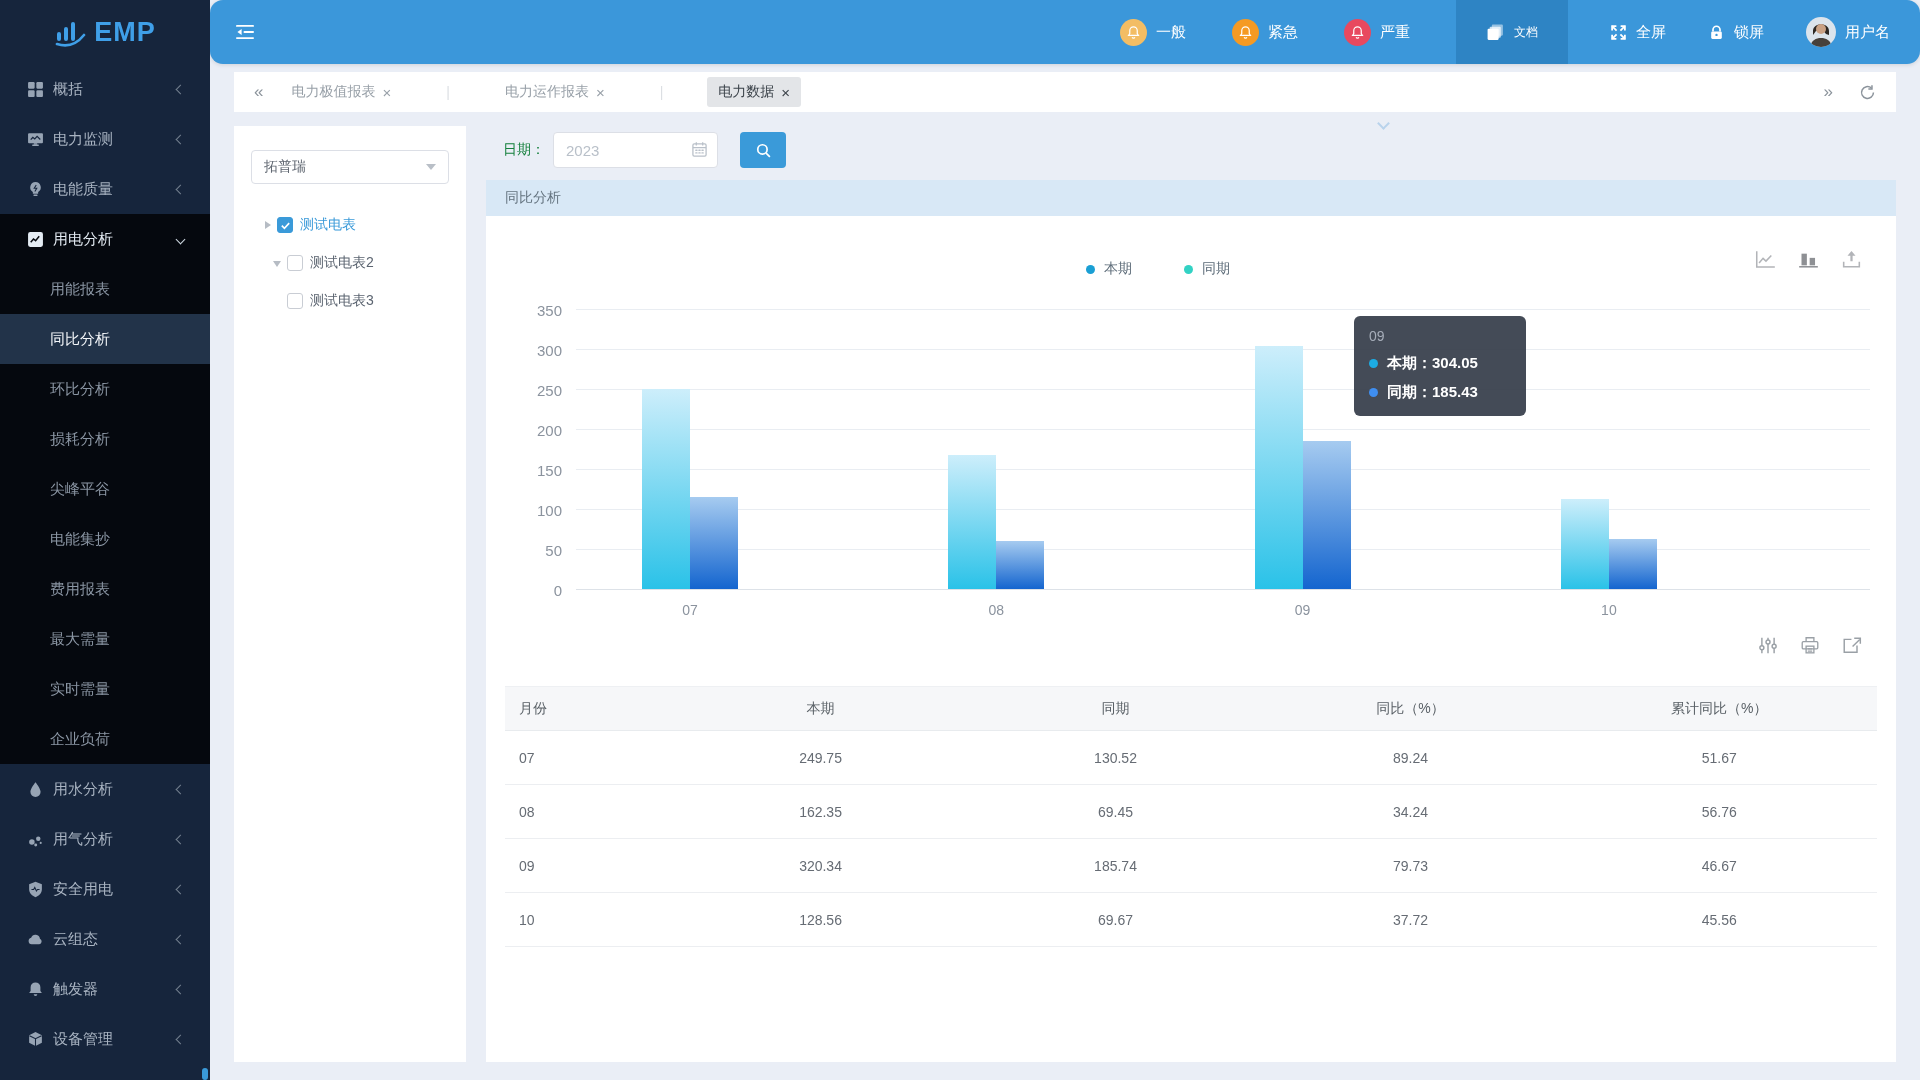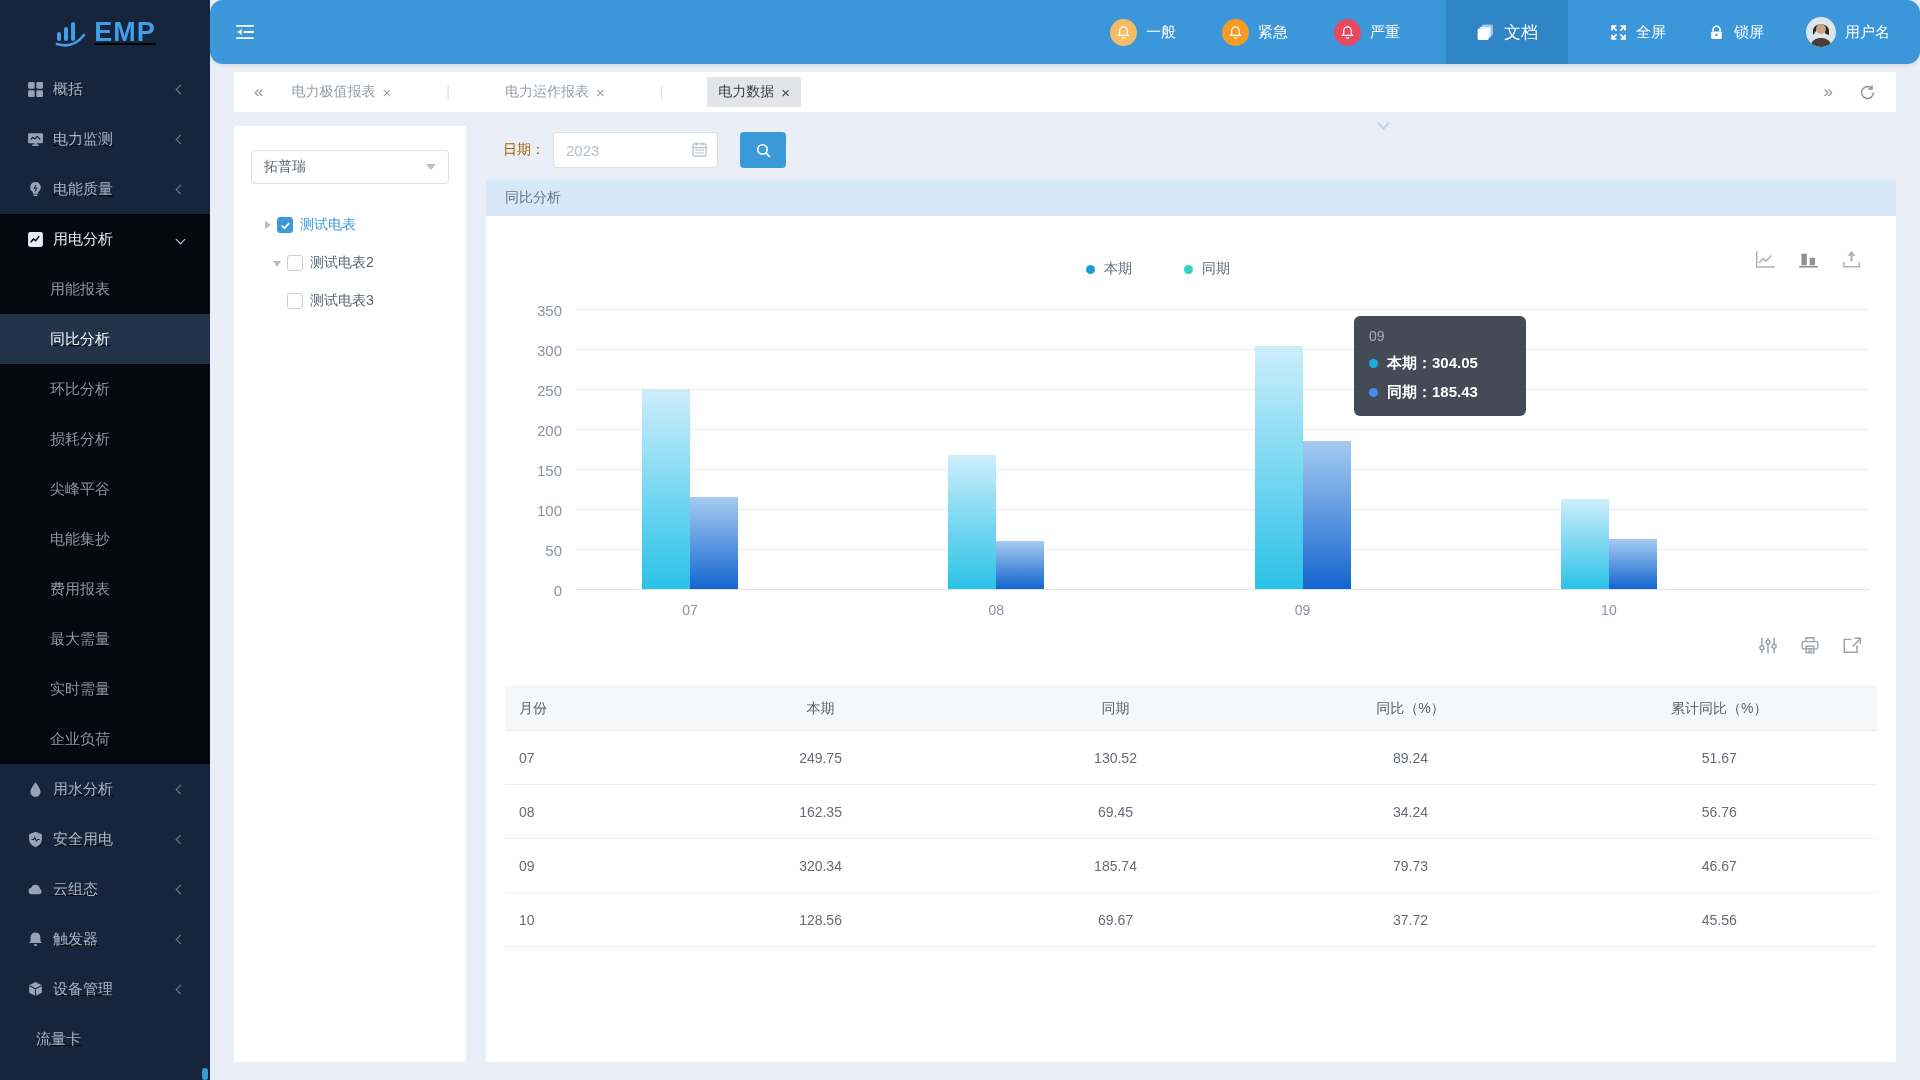--- a/index.html
+++ b/index.html
@@ -1,21 +1,21 @@
 <!DOCTYPE html>
 <html><head>
 <meta charset="utf-8">
 <style>
   * { box-sizing: border-box; margin: 0; padding: 0; }
   html,body { width:1920px; height:1080px; overflow:hidden; }
   body { font-family:"Liberation Sans","DejaVu Sans",sans-serif; background:#eaeef6; }
   .app { position:relative; width:1920px; height:1080px; display:flex; }
 
   
-  .sidebar { position:relative; width:210px; height:1080px; background:#16253c; flex:0 0 210px; overflow:hidden; z-index:5;text-decoration:underline; }
+  .sidebar { position:relative; width:210px; height:1080px; background:#16253c; flex:0 0 210px; overflow:hidden; z-index:5; }
   .logo-row { height:64px; display:flex; align-items:center; justify-content:center; gap:6px; }
   .logo-row .logo-mark svg { width:34px; height:30px; display:block; }
   .logo-text { font-size:27px; font-weight:bold; color:#3f9fe8; letter-spacing:1px; }
   .side-item { position:relative; height:50px; display:flex; align-items:center; padding-left:27px; color:#a9b4c2; font-size:15px; cursor:pointer; }
   .side-item .side-icn { width:17px; height:17px; color:#97a4b4; }
   .side-item .side-icn svg { width:100%; height:100%; display:block; }
   .side-item .lbl { margin-left:9px; }
   .chev { position:absolute; right:26px; width:7px; height:7px; border-left:1.5px solid #74818f; border-bottom:1.5px solid #74818f; }
   .chev.left { transform:rotate(45deg); }
   .chev.down { transform:rotate(-45deg); border-color:#cfd8e2; }
@@ -28,21 +28,21 @@
 
   
   .main-area { position:relative; flex:1; }
   .topbar { position:absolute; left:0; top:0; right:0; height:64px; background:#3b97da; display:flex; align-items:center; color:#fff; box-shadow:0 1px 4px rgba(0,0,0,.12); z-index:4;border-radius:13px; }
   .hamburger { margin-left:26px; width:20px; height:16px; cursor:pointer; }
   .hamburger svg { width:100%; height:100%; display:block; }
   .topbar-right { margin-left:auto; display:flex; align-items:center; height:100%; }
   .alert-item { display:flex; align-items:center; gap:9px; margin-right:46px; font-size:15px; cursor:pointer; }
   .badge { width:27px; height:27px; border-radius:50%; display:flex; align-items:center; justify-content:center; }
   .badge svg { width:15px; height:15px; display:block; }
-  .doc-btn { height:100%; padding:0 30px; display:flex; align-items:center; gap:9px; background:#2e84c4; font-size:17px; cursor:pointer; }
+  .doc-btn { height:100%; padding:0 30px; display:flex; align-items:center; gap:9px; background:#2e84c4; font-size:12px; cursor:pointer; }
   .doc-btn .icn svg { width:19px; height:19px; display:block; }
   .top-action { display:flex; align-items:center; gap:9px; margin-left:42px; font-size:15px; cursor:pointer; }
   .top-action .icn svg { width:17px; height:17px; display:block; }
   .user-box { display:flex; align-items:center; gap:9px; margin-left:42px; margin-right:30px; font-size:15px; cursor:pointer; }
   .avatar { width:30px; height:30px; border-radius:50%; overflow:hidden; display:block; }
   .avatar svg { width:100%; height:100%; display:block; }
 
   
   .content { position:absolute; left:0; top:64px; right:0; bottom:0; background:#eaeef6; }
   .tabbar { position:absolute; left:24px; top:8px; width:1662px; height:40px; background:#fff; display:flex; align-items:center; padding:0 20px; color:#98a0a8; font-size:14px; }
@@ -69,21 +69,21 @@
   .expander { width:14px; height:14px; position:relative; flex:0 0 14px; }
   .expander.collapsed:before { content:""; position:absolute; left:4px; top:3px; border-left:6px solid #b6bcc4; border-top:4px solid transparent; border-bottom:4px solid transparent; }
   .expander.expanded:before { content:""; position:absolute; left:2px; top:5px; border-top:6px solid #b6bcc4; border-left:4px solid transparent; border-right:4px solid transparent; }
   .cbox { width:16px; height:16px; border:1px solid #c9cdd4; border-radius:3px; margin:0 7px 0 2px; background:#fff; display:flex; align-items:center; justify-content:center; }
   .cbox.checked { background:#3a9ad9; border-color:#3a9ad9; }
   .cbox svg { width:11px; height:11px; display:block; }
   .tree-lbl.hl { color:#3a9ad9; }
 
   
   .filter-row { position:absolute; left:293px; top:66px; height:40px; display:flex; align-items:center; }
-  .filter-label { font-size:14px; color:#a16207; margin-right:8px; }
+  .filter-label { font-size:14px; color:#15803d; margin-right:8px; }
   .date-wrap { position:relative; width:165px; height:36px; }
   .date-input { width:100%; height:100%; border:1px solid #dcdfe6; border-radius:4px; padding:0 34px 0 12px; font-size:15px; color:#b9c0c9; font-family:inherit; background:#fff; outline:none; }
   .cal-icn { position:absolute; right:10px; top:9px; width:17px; height:17px; color:#b9c0c9; pointer-events:none; }
   .cal-icn svg { width:100%; height:100%; display:block; }
   .search-btn { margin-left:22px; width:46px; height:36px; background:#3a9ad9; border:none; border-radius:4px; display:flex; align-items:center; justify-content:center; cursor:pointer; }
   .search-btn svg { width:17px; height:17px; display:block; }
 
   
   .main-card { position:absolute; left:276px; top:116px; width:1410px; height:882px; background:#fff; }
   .band { height:36px; background:#d8e8f6; display:flex; align-items:center; padding-left:19px; color:#64737f; font-size:14px; }
@@ -195,20 +195,32 @@
           <div class="sub-item">实时需量</div>
           <div class="sub-item">企业负荷</div>
         </div>
         <div class="side-item">
           <span class="side-icn">
             <svg viewBox="0 0 16 16" fill="currentColor">
               <path d="M8 1.2S3.2 7 3.2 10.2a4.8 4.8 0 0 0 9.6 0C12.8 7 8 1.2 8 1.2z"></path>
             </svg>
           </span>
           <span class="lbl">用水分析</span>
+          <span class="chev left"></span>
+        </div>
+        <div class="side-item">
+          <span class="side-icn">
+            <svg viewBox="0 0 16 16" fill="currentColor">
+              <circle cx="4.6" cy="10.4" r="2.6"></circle>
+              <circle cx="10.6" cy="7.2" r="2.1"></circle>
+              <circle cx="8.2" cy="13.2" r="1.4"></circle>
+              <circle cx="12.9" cy="11.2" r="1"></circle>
+            </svg>
+          </span>
+          <span class="lbl">用气分析</span>
           <span class="chev left"></span>
         </div>
         <div class="side-item">
           <span class="side-icn">
             <svg viewBox="0 0 16 16" fill="currentColor">
               <path d="M8 .8l6 2.2v4.6c0 3.8-2.4 6.4-6 7.6-3.6-1.2-6-3.8-6-7.6V3z"></path>
               <path d="M4.2 8h2.1l1-1.9 1.6 3.3 1-1.4h1.9" stroke="#16253c" stroke-width="1" fill="none"></path>
             </svg>
           </span>
           <span class="lbl">安全用电</span>

